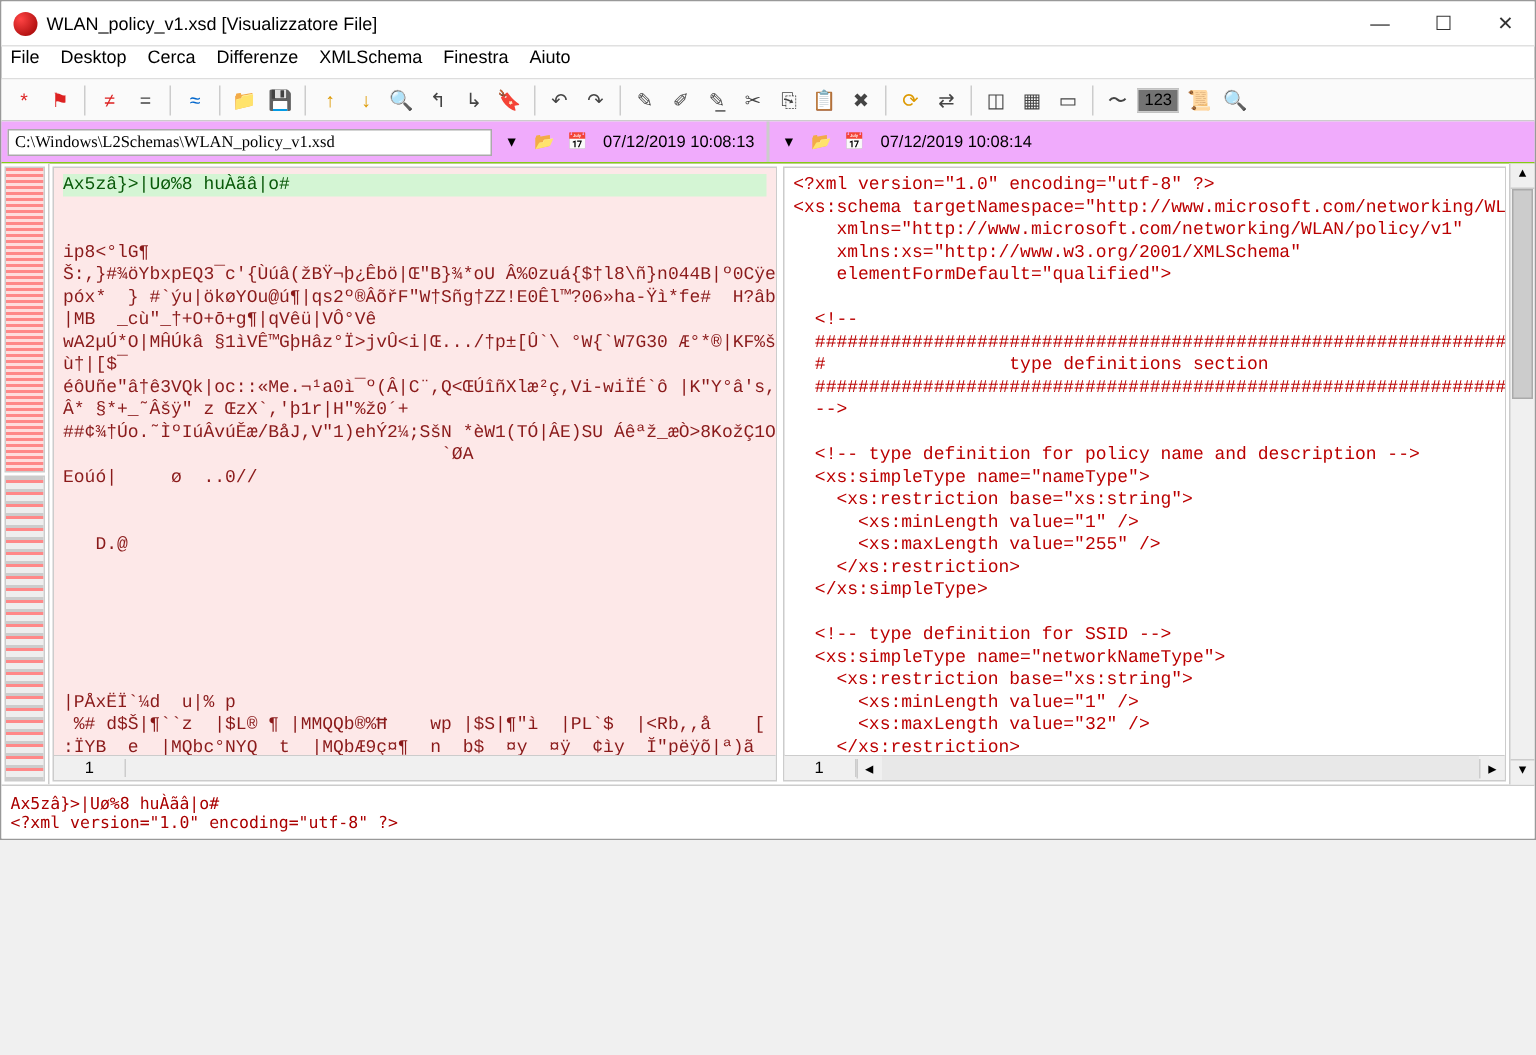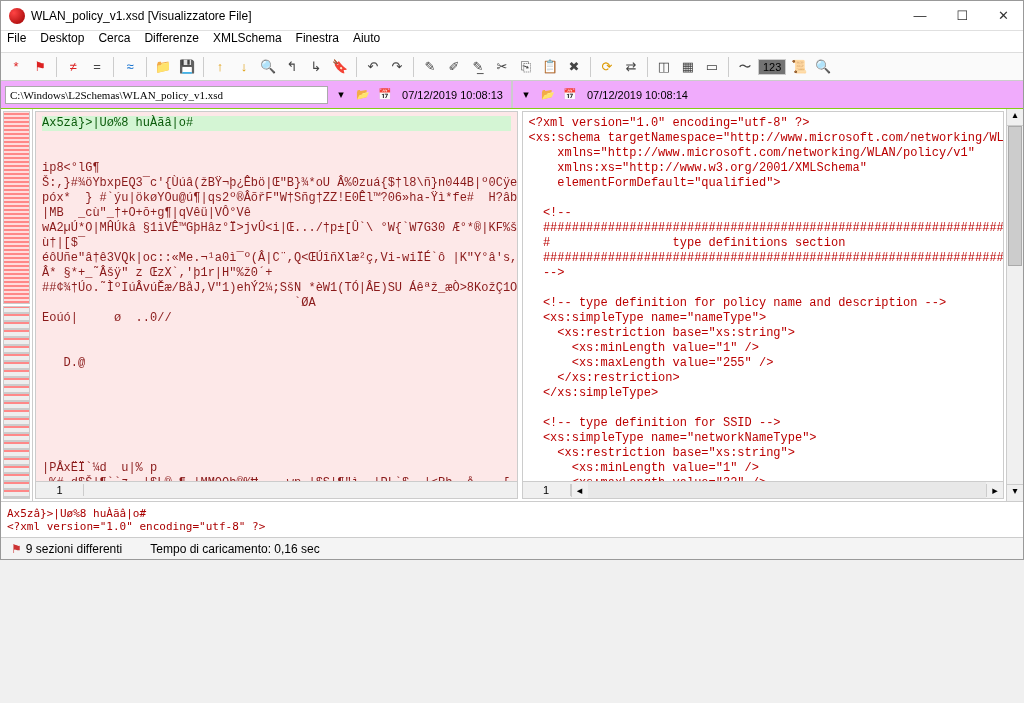--- a/index.html
+++ b/index.html
@@ -228,18 +228,14 @@
         <div class="arrow dn">▾</div>
       </div>
     </div>
   </div>
 
   <div class="bottom-compare">
     <div class="line1">Ax5zâ}&gt;|Uø%8 huÀãâ|o#</div>
     <div class="line2">&lt;?xml version="1.0" encoding="utf-8" ?&gt;</div>
   </div>
 
-  <div class="statusbar">
-    <span><span class="icon">⚑</span><span>9 sezioni differenti</span></span>
-    <span>Tempo di caricamento:   0,16 sec</span>
-  </div>
 
 </div>
 
 </body></html>

